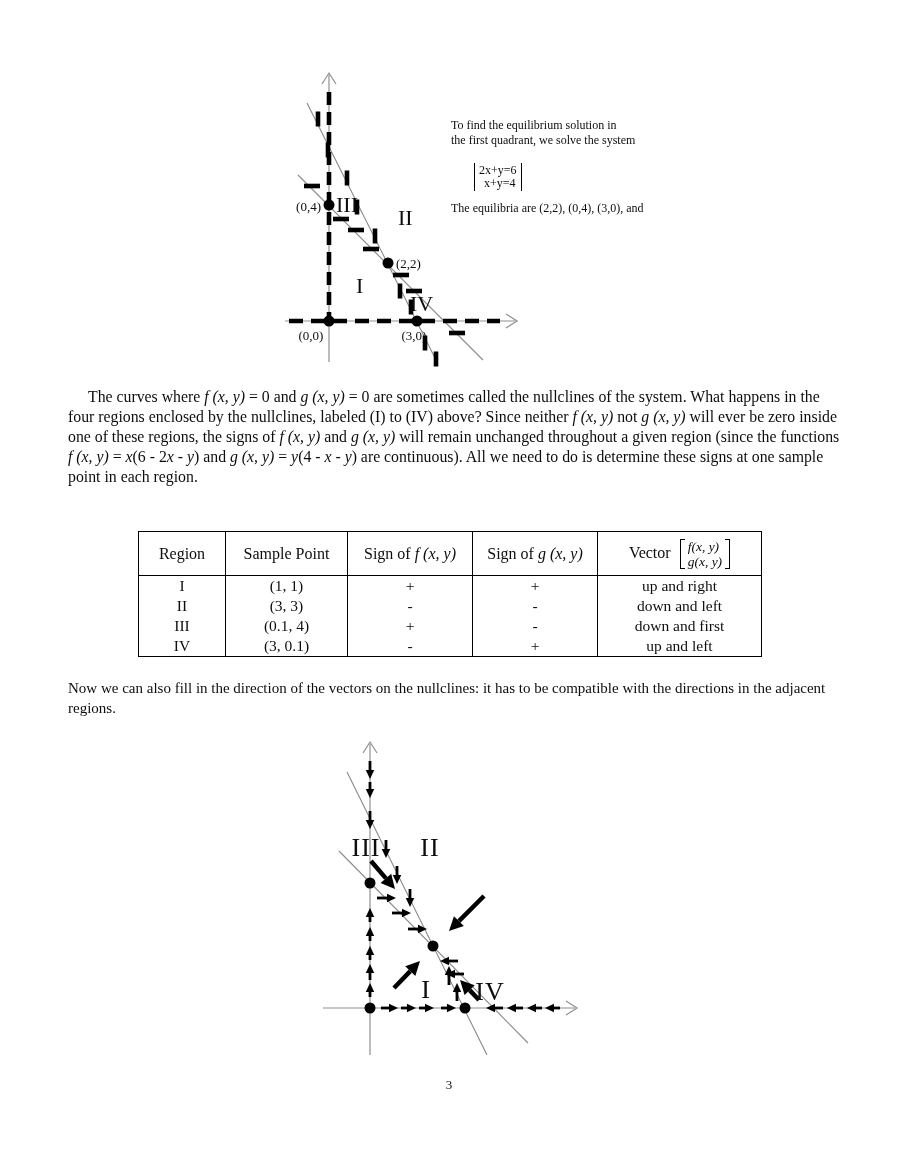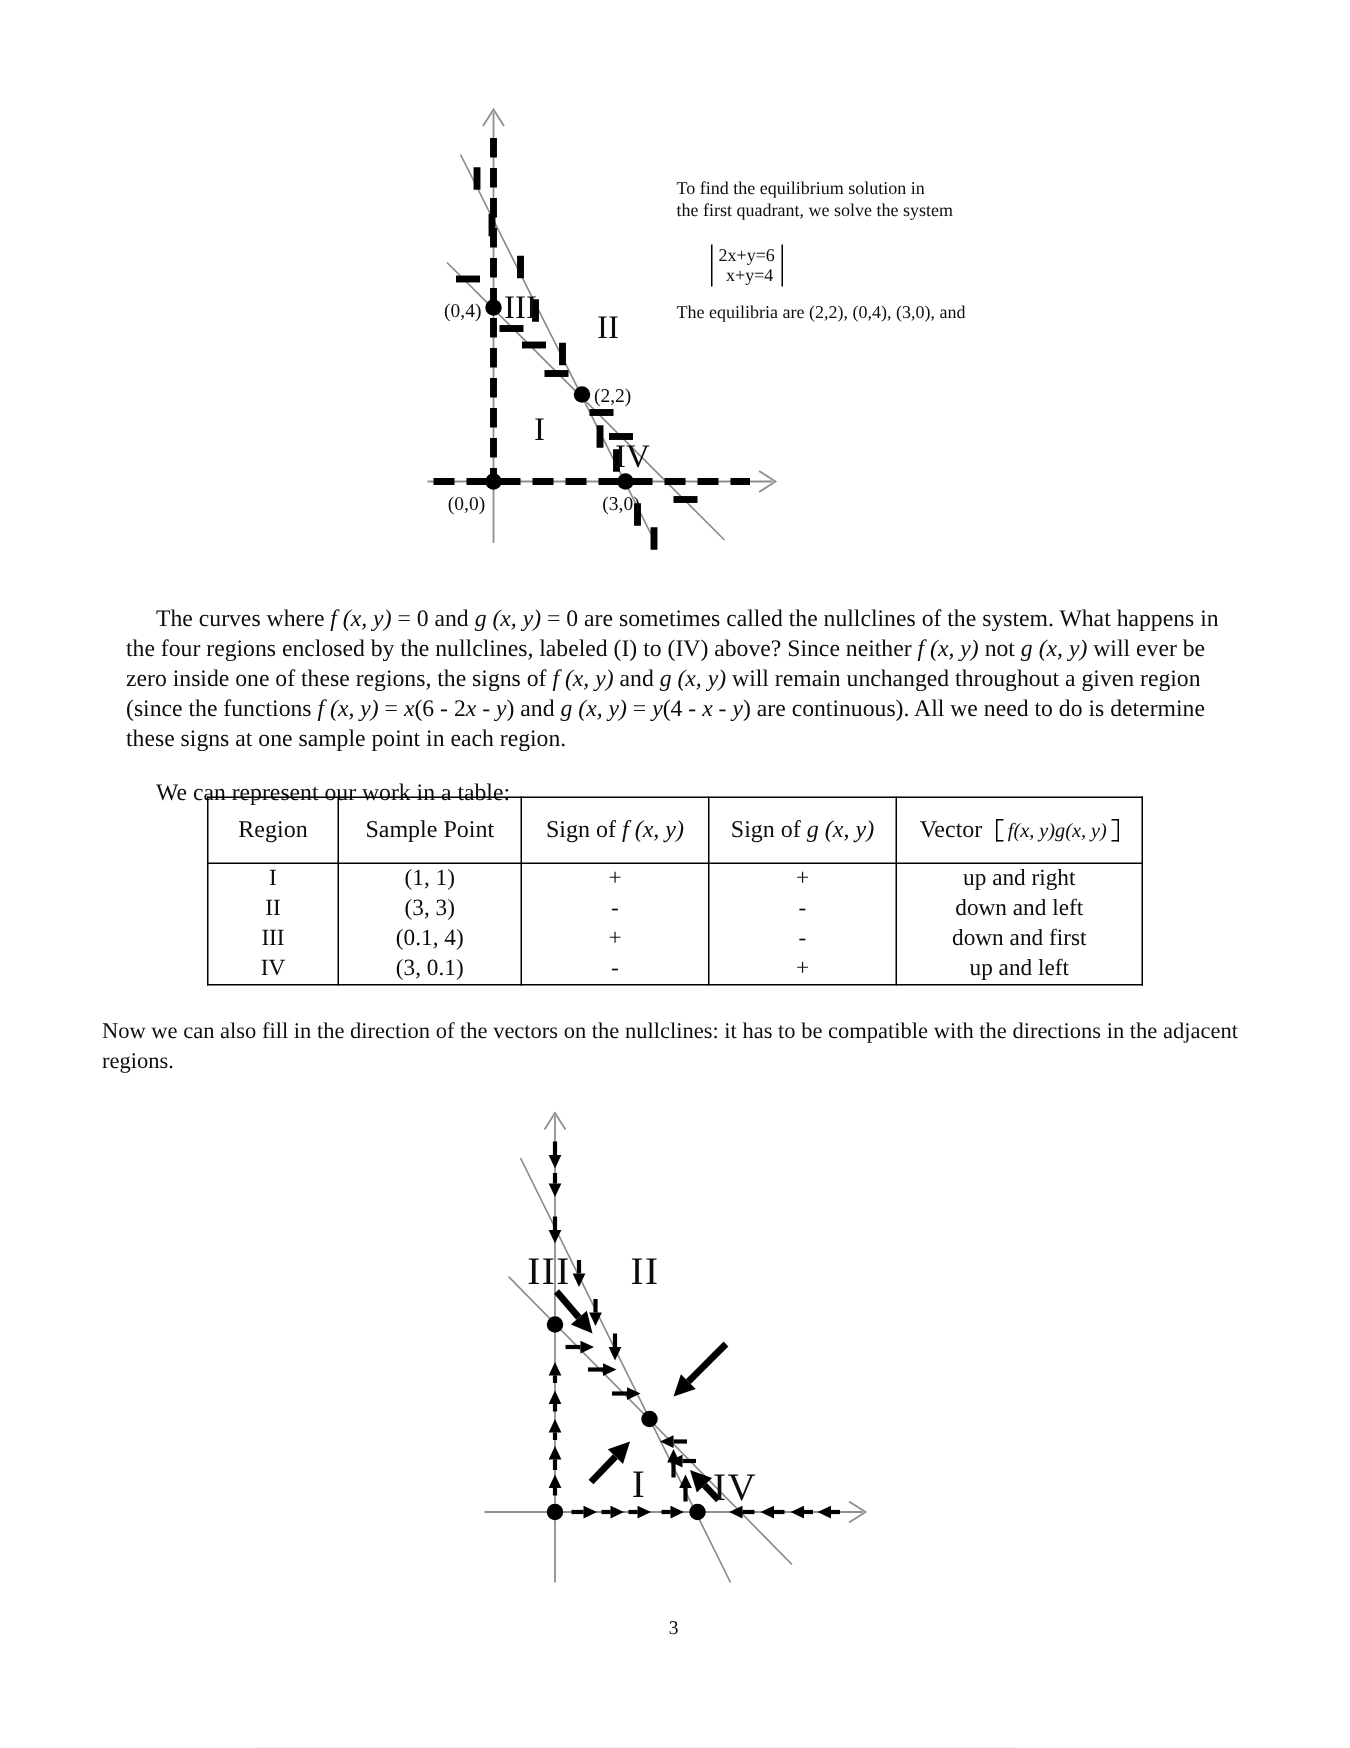--- a/index.html
+++ b/index.html
@@ -12,38 +12,38 @@
   .lbl-big2{font-size:26px;letter-spacing:1px;}
   .lbl-pt{font-size:13px;}
   
   .note{left:451px;top:118px;width:275px;font-size:12px;line-height:15px;}
   .note .sys{display:inline-block;margin:15px 0 3px 23px;border-left:1.2px solid #000;
              border-right:1.2px solid #000;padding:1px 4px;line-height:13px;}
   .note .sys .l2{padding-left:5px;}
   .note .l3{margin-top:7px;}
   
   .para{left:68px;top:387px;width:774px;font-size:15.8px;line-height:20px;}
-  .para p{margin:16px;text-indent:20px;}
+  .para p{margin:0;text-indent:20px;}
   .para2{left:68px;top:678px;width:774px;font-size:15px;line-height:20px;}
   .para2 p{margin:0;}
   .it{font-style:italic;}
   
   .tblwrap{left:138px;top:531px;}
   table.tbl{border-collapse:collapse;table-layout:fixed;width:623px;font-size:15.5px;padding-left:12px;}
   .tbl th,.tbl td{border-left:1.6px solid #000;border-right:1.6px solid #000;
                   text-align:center;padding:0;font-weight:normal;}
   .tbl thead th{border-top:1.6px solid #000;border-bottom:1.6px solid #000;height:43px;font-size:16px;}
   .tbl tbody td{height:20px;line-height:20px;}
   .tbl tbody tr:last-child td{border-bottom:1.6px solid #000;}
   .c1{width:87px;} .c2{width:122px;} .c3{width:125px;} .c4{width:125px;} .c5{width:164px;}
   .mat{display:inline-flex;vertical-align:middle;margin-left:5px;align-items:stretch;}
   .brk{width:4px;}
   .brk.l{border:1.6px solid #000;border-right:none;}
   .brk.r{border:1.6px solid #000;border-left:none;}
-  .mrows{display:flex;flex-direction:row;font-style:italic;font-size:13.5px;
+  .mrows{display:flex;flex-direction:column;font-style:italic;font-size:13.5px;
          line-height:15px;padding:0 3px;text-align:left;}
   .pageno{left:0;top:1077px;width:898px;text-align:center;font-size:13px;}
 </style>
 </head>
 <body>
 
 <div class="page">
 
   <svg width="900" height="1165" viewBox="0 0 900 1165">
 
@@ -181,21 +181,20 @@
       <span class="sys">
         <div>2x+y=6</div>
         <div class="l2">x+y=4</div>
       </span>
     </div>
     <div class="l3">The equilibria are (2,2), (0,4), (3,0), and</div>
   </div>
 
   <div class="abs para">
     <p><span>The curves where </span><span class="it">f (x, y)</span><span> = 0 and </span><span class="it">g (x, y)</span><span> = 0 are sometimes called the nullclines of the system. What happens in the four regions enclosed by the nullclines, labeled (I) to (IV) above? Since neither </span><span class="it">f (x, y)</span><span> not </span><span class="it">g (x, y)</span><span> will ever be zero inside one of these regions, the signs of </span><span class="it">f (x, y)</span><span> and </span><span class="it">g (x, y)</span><span> will remain unchanged throughout a given region (since the functions </span><span class="it">f (x, y)</span><span> = </span><span class="it">x</span><span>(6 - 2</span><span class="it">x</span><span> - </span><span class="it">y</span><span>) and </span><span class="it">g (x, y)</span><span> = </span><span class="it">y</span><span>(4 - </span><span class="it">x</span><span> - </span><span class="it">y</span><span>) are continuous). All we need to do is determine these signs at one sample point in each region.</span></p>
-    <p>We can represent our work in a table:</p>
   </div>
 
   <div class="abs tblwrap">
     <table class="tbl">
       <colgroup>
           <col class="c1">
           <col class="c2">
           <col class="c3">
           <col class="c4">
           <col class="c5">

